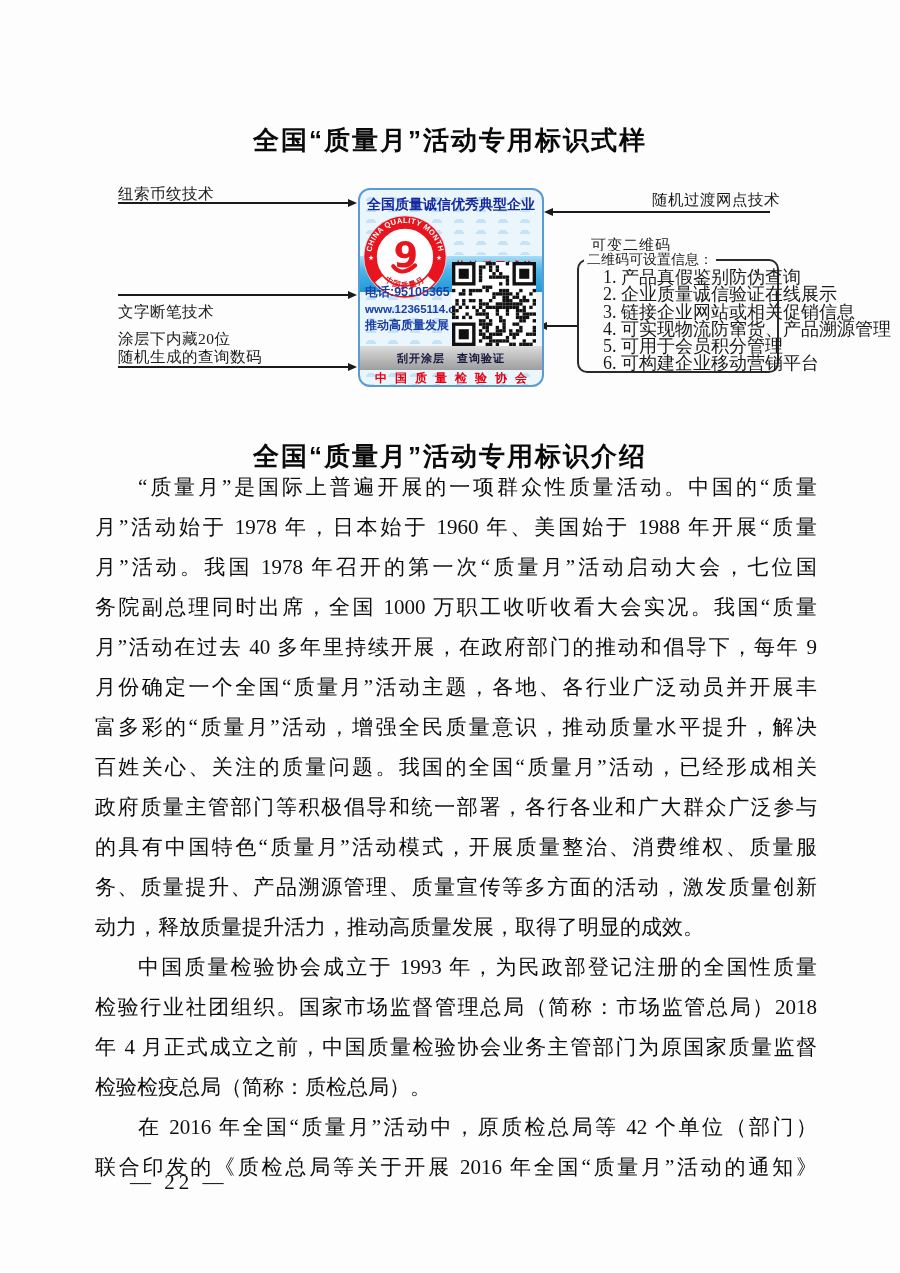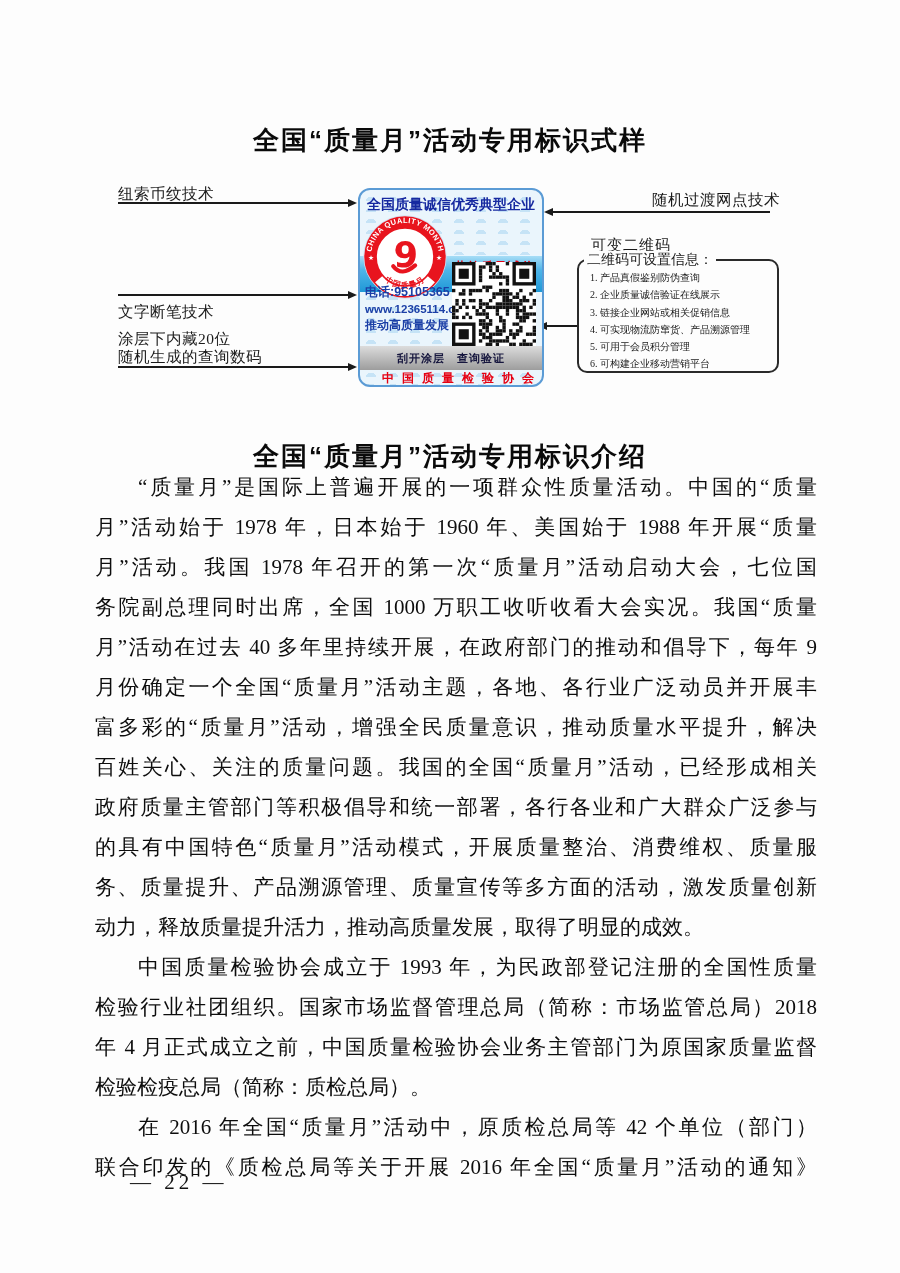--- a/index.html
+++ b/index.html
@@ -41,30 +41,30 @@
                font-weight:bold;color:#1b3fa6;white-space:nowrap;}
   .stk-contact .c1{font-size:12.5px;line-height:17px;}
   .stk-contact .c2{font-size:11.5px;line-height:16px;}
   .stk-contact .c3{font-size:12px;line-height:17px;}
   .stk-qr{position:absolute;left:92px;top:72px;width:84px;height:84px;background:#fff;}
   .stk-scratch{position:absolute;left:0;top:156px;width:100%;height:24px;line-height:24px;
                background:linear-gradient(180deg,#dcdcdc,#9d9d9d);text-align:center;
                font-family:"Liberation Sans",sans-serif;font-weight:bold;font-size:11px;
                color:#15153d;letter-spacing:1px;white-space:nowrap;}
   .stk-assoc{position:absolute;left:0;top:181px;width:100%;height:16px;line-height:15px;
-             text-align:right;font-family:"Liberation Sans",sans-serif;font-weight:bold;
+             text-align:center;font-family:"Liberation Sans",sans-serif;font-weight:bold;
              font-size:12px;color:#e60012;letter-spacing:8px;text-indent:8px;white-space:nowrap;}
 
   
   .qr-title{position:absolute;left:591px;top:56px;font-size:15px;letter-spacing:1px;color:#1a1a1a;}
   .qr-box{position:absolute;left:577px;top:79px;width:202px;height:114px;box-sizing:border-box;
           border:2px solid #2a2a2a;border-radius:10px;background:transparent;}
   .qr-legend{position:absolute;left:5px;top:-10px;background:#fdfdfd;padding:0 3px;
              font-size:14px;color:#1a1a1a;white-space:nowrap;}
-  .qr-items{padding:8px 2px 0 11px;font-size:10px;line-height:17.3px;color:#1a1a1a;white-space:nowrap;}
+  .qr-items{padding:8px 2px 0 24px;font-size:18px;line-height:17.3px;color:#1a1a1a;white-space:nowrap;}
 
   
   .bodytext{position:absolute;left:95px;top:467px;width:722px;}
   .bline{box-sizing:border-box;width:722px;height:40px;line-height:40px;font-size:21px;
          color:#0d0d0d;text-align:justify;text-align-last:justify;overflow:hidden;white-space:nowrap;}
   .bline.ind{padding-left:43px;}
   .bline.end{text-align-last:left;}
 
   .pagenum{position:absolute;left:130px;top:1170px;font-size:21px;letter-spacing:4px;color:#111;}
 </style>

